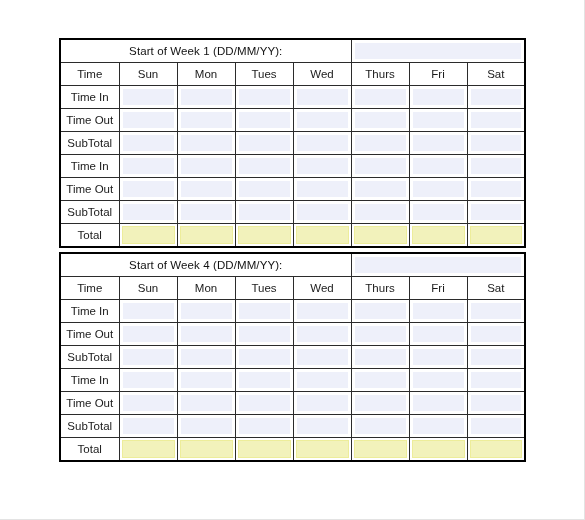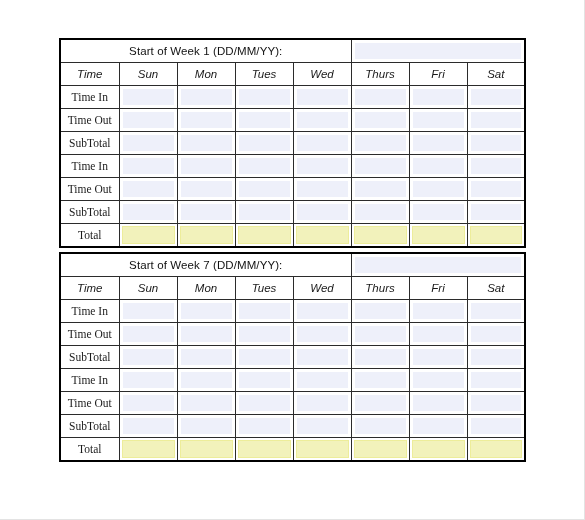--- a/index.html
+++ b/index.html
@@ -71,28 +71,26 @@
     right: 3px;
     top: 3px;
     bottom: 3px;
     background: #eef0fa;
   }
 
   
   td.day-head {
     background: #ffffff;
     font-size: 12px;
-    font-style: italic;
   }
 
   
   td.row-label {
     background: #ffffff;
     font-size: 11.5px;
-    font-family: Liberation Serif, serif;
   }
 
   
   td.entry {
     position: relative;
     background: #ffffff;
   }
   td.entry .inner {
     position: absolute;
     left: 3px;
@@ -340,21 +338,21 @@
         <col class="c-day">
         <col class="c-day">
         <col class="c-day">
       <col class="c-day">
         <col class="c-day">
         <col class="c-day">
         <col class="c-day">
     </colgroup>
     <tbody>
       <tr>
-        <td class="week-banner" colspan="5">Start of Week 7 (DD/MM/YY):</td>
+        <td class="week-banner" colspan="5">Start of Week 4 (DD/MM/YY):</td>
         <td class="week-date" colspan="3">
           <span class="inner"></span>
         </td>
       </tr>
       <tr>
         <td class="day-head">Time</td>
         <td class="day-head">Sun</td>
         <td class="day-head">Mon</td>
         <td class="day-head">Tues</td>
         <td class="day-head">Wed</td>

